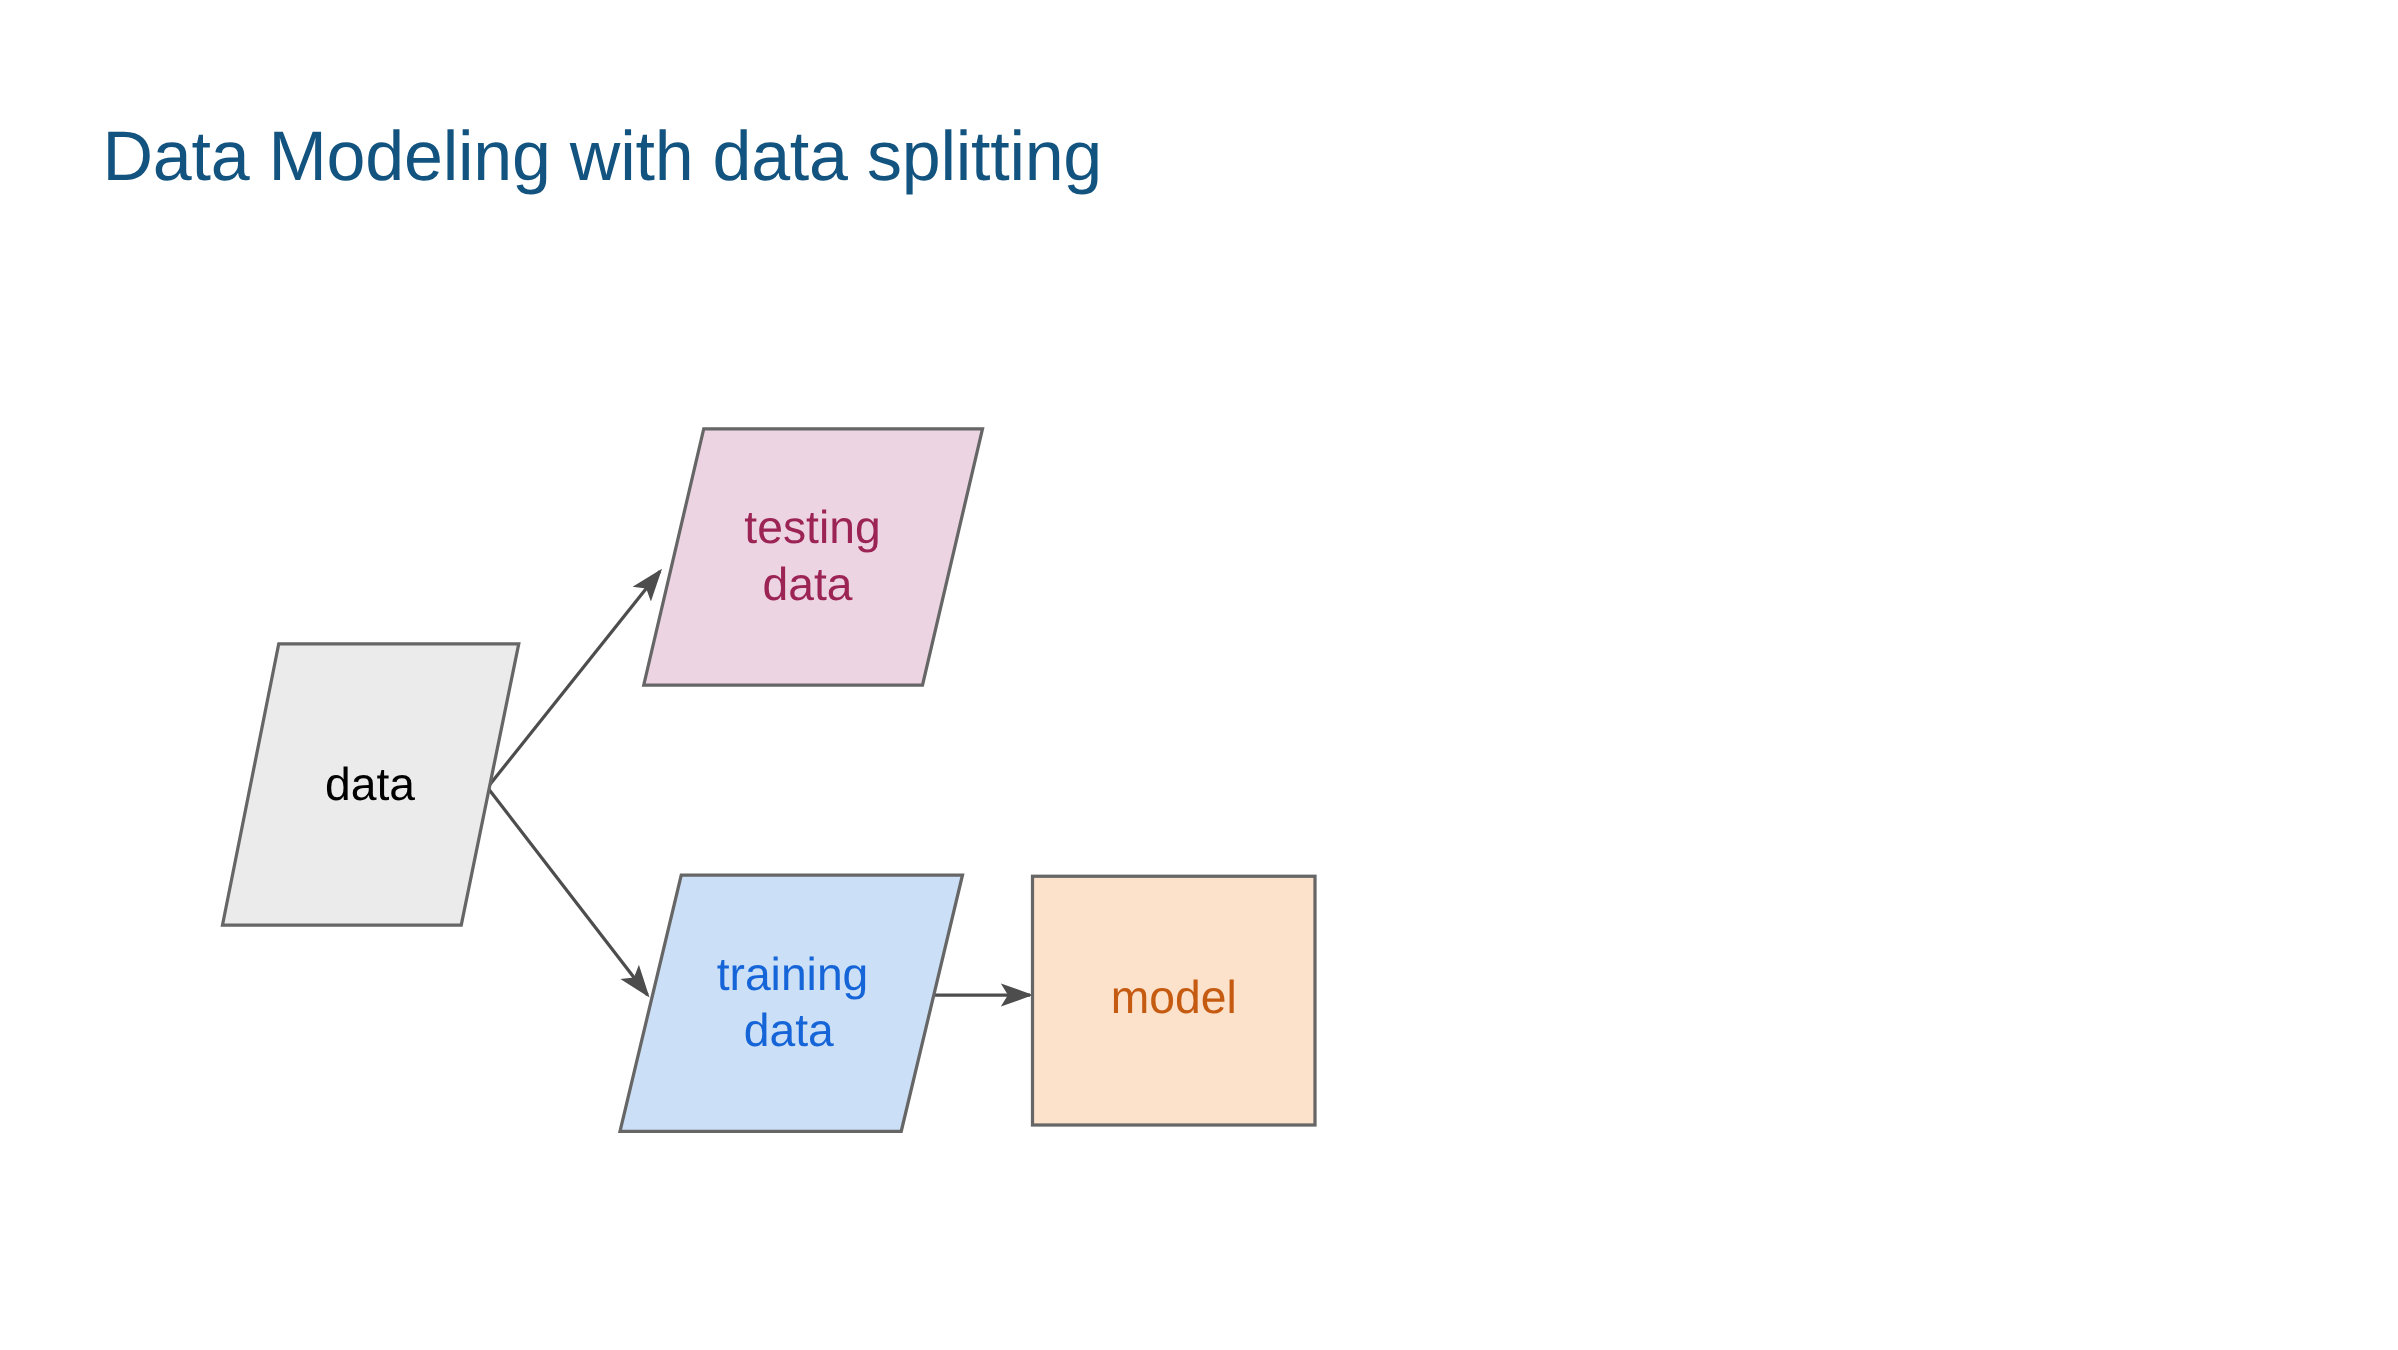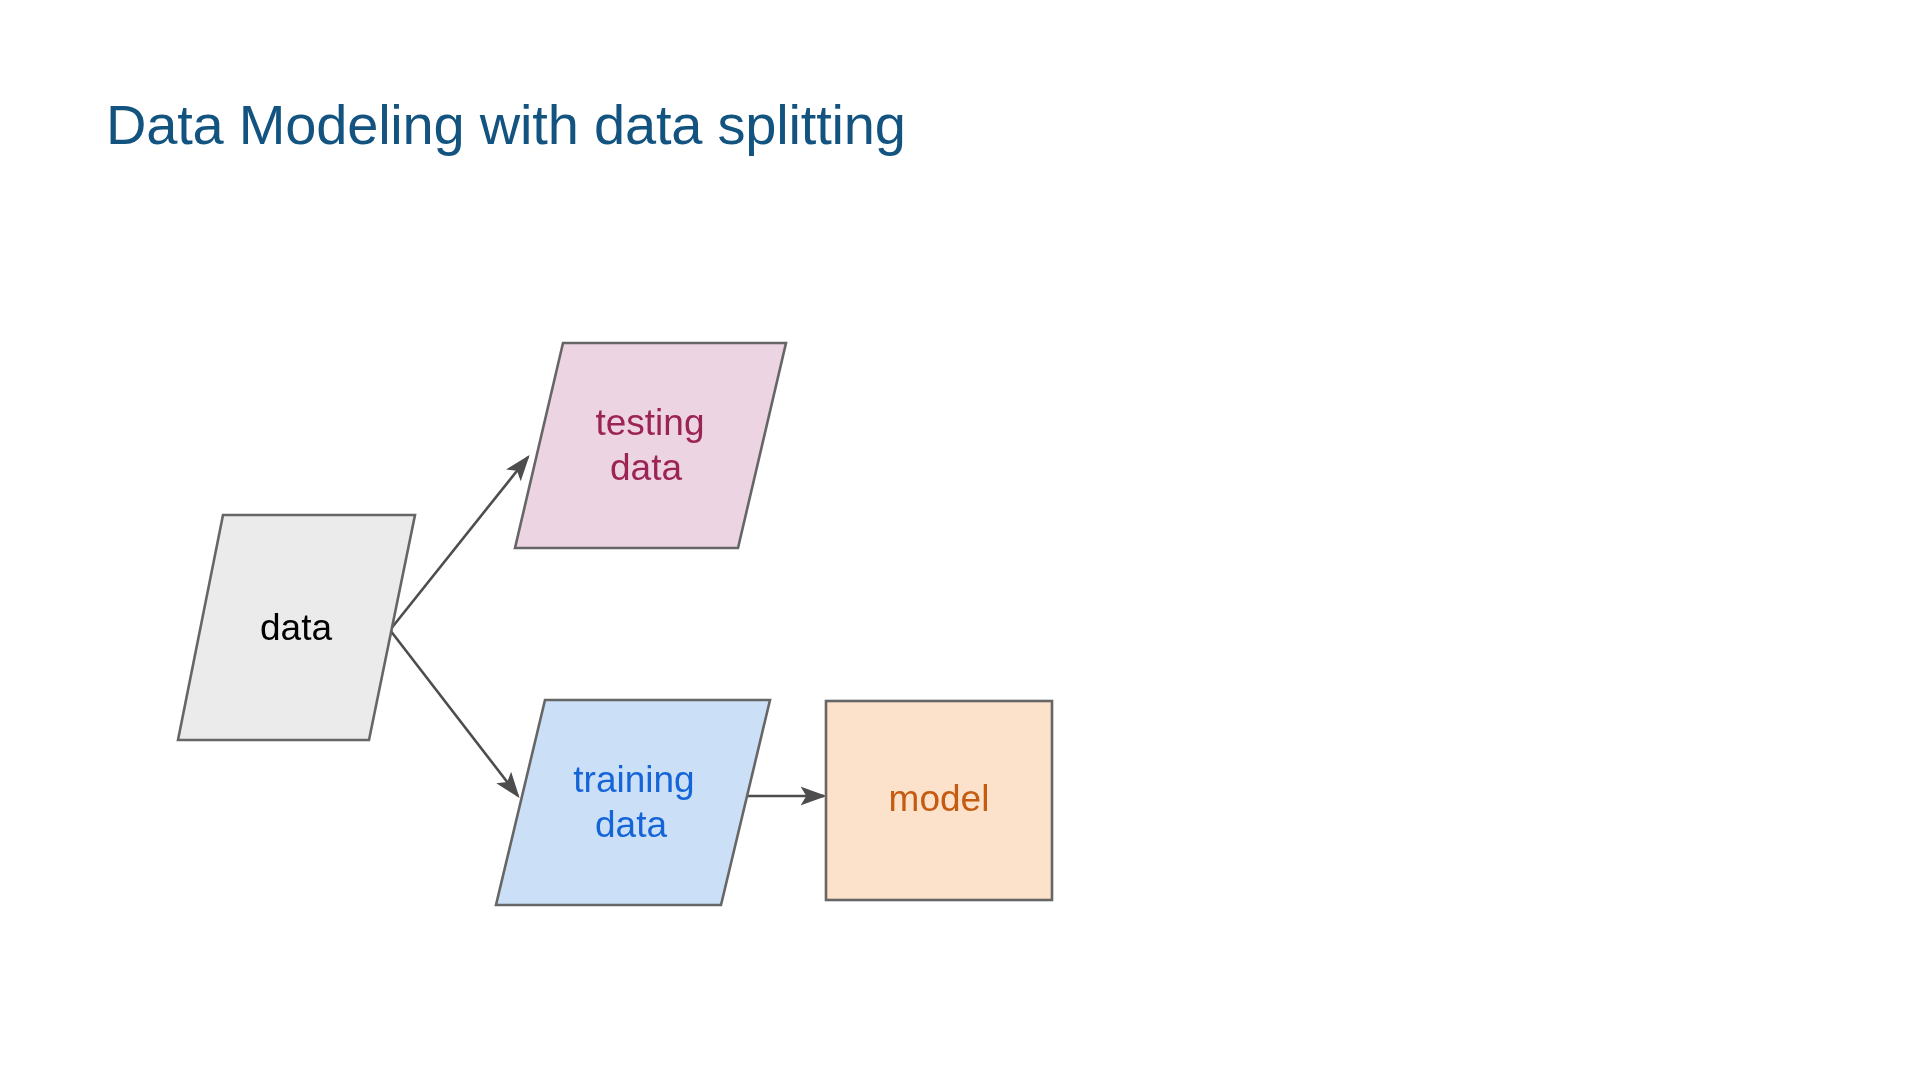--- a/index.html
+++ b/index.html
@@ -24,21 +24,20 @@
   #slide-title {
     position: absolute;
     left: 82px;
     top: 93px;
     font-size: 56px;
     line-height: 1.15;
     font-weight: 400;
     color: #12537f;
     letter-spacing: -0.2px;
     white-space: nowrap;
-    margin-left: 24px;
   }
   #diagram {
     position: absolute;
     left: 0;
     top: 0;
     width: 1918px;
     height: 1080px;
   }
   .node-label {
     font-family: "Liberation Sans", sans-serif;

